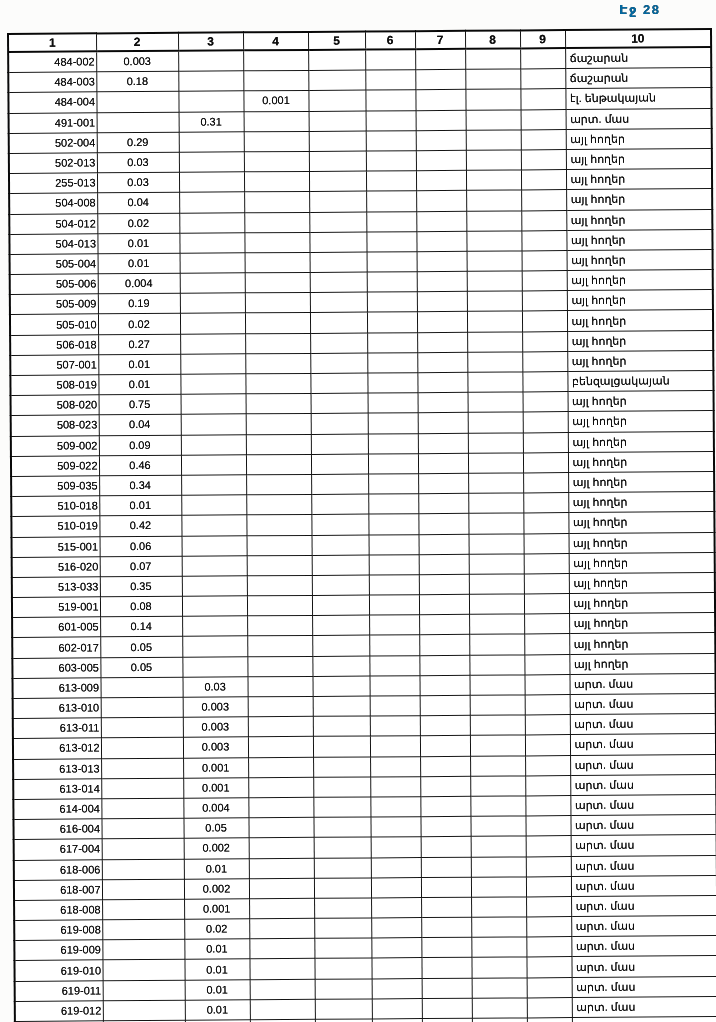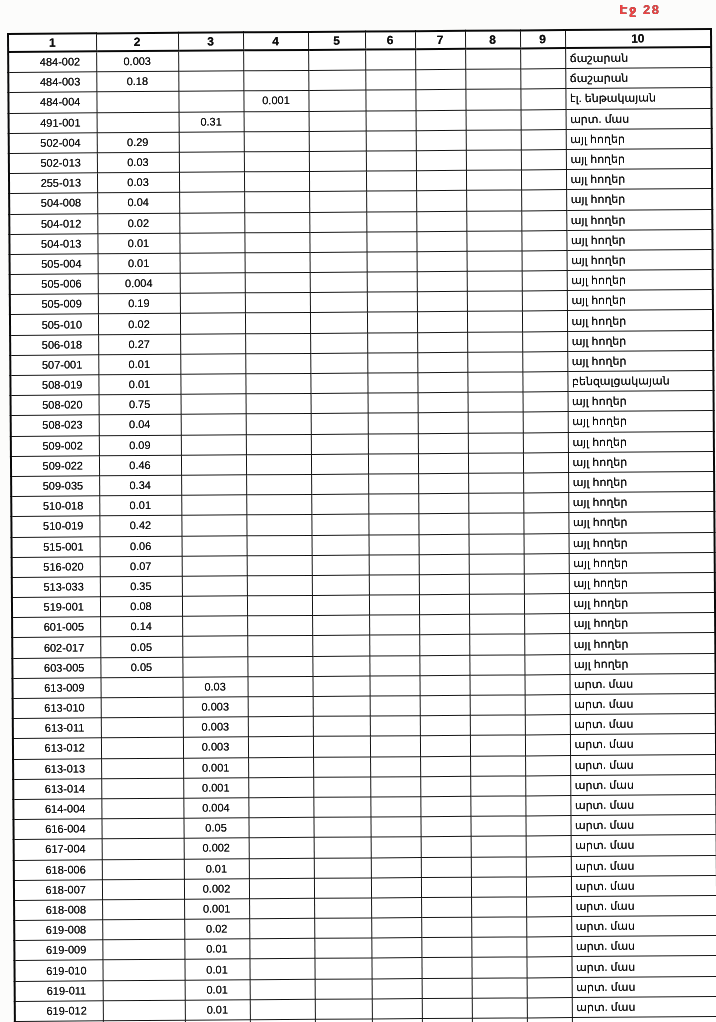--- a/index.html
+++ b/index.html
@@ -15,21 +15,21 @@
     font-family: "Liberation Sans", "DejaVu Sans", sans-serif;
     color: #111;
   }
   .page-label {
     position: absolute;
     top: 2px;
     left: 619px;
     font-size: 13px;
     font-weight: bold;
     letter-spacing: 1.5px;
-    color: #ef4444;
+    color: #0369a1;
     text-shadow: 0 0 0.4px #222;
   }
   .table-wrap {
     position: absolute;
     left: 7px;
     top: 33px;
     transform: rotate(-0.4deg);
     transform-origin: 0 0;
     filter: contrast(1.04);
   }
@@ -53,21 +53,21 @@
     height: 14px;
     font-size: 12px;
     font-weight: 600;
     text-align: center;
     border-bottom: 2px solid #0d0d0d;
   }
   .scan-table tbody td {
     height: 17.2px;
   }
   .scan-table td.c1 {
-    text-align: center;
+    text-align: right;
     padding-left: 16px;
   }
   .scan-table td.c2, .scan-table td.c3, .scan-table td.c4,
   .scan-table td.c5, .scan-table td.c6, .scan-table td.c7,
   .scan-table td.c8, .scan-table td.c9 {
     text-align: center;
   }
   .scan-table td.c10 {
     text-align: left;
     padding-left: 4px;

